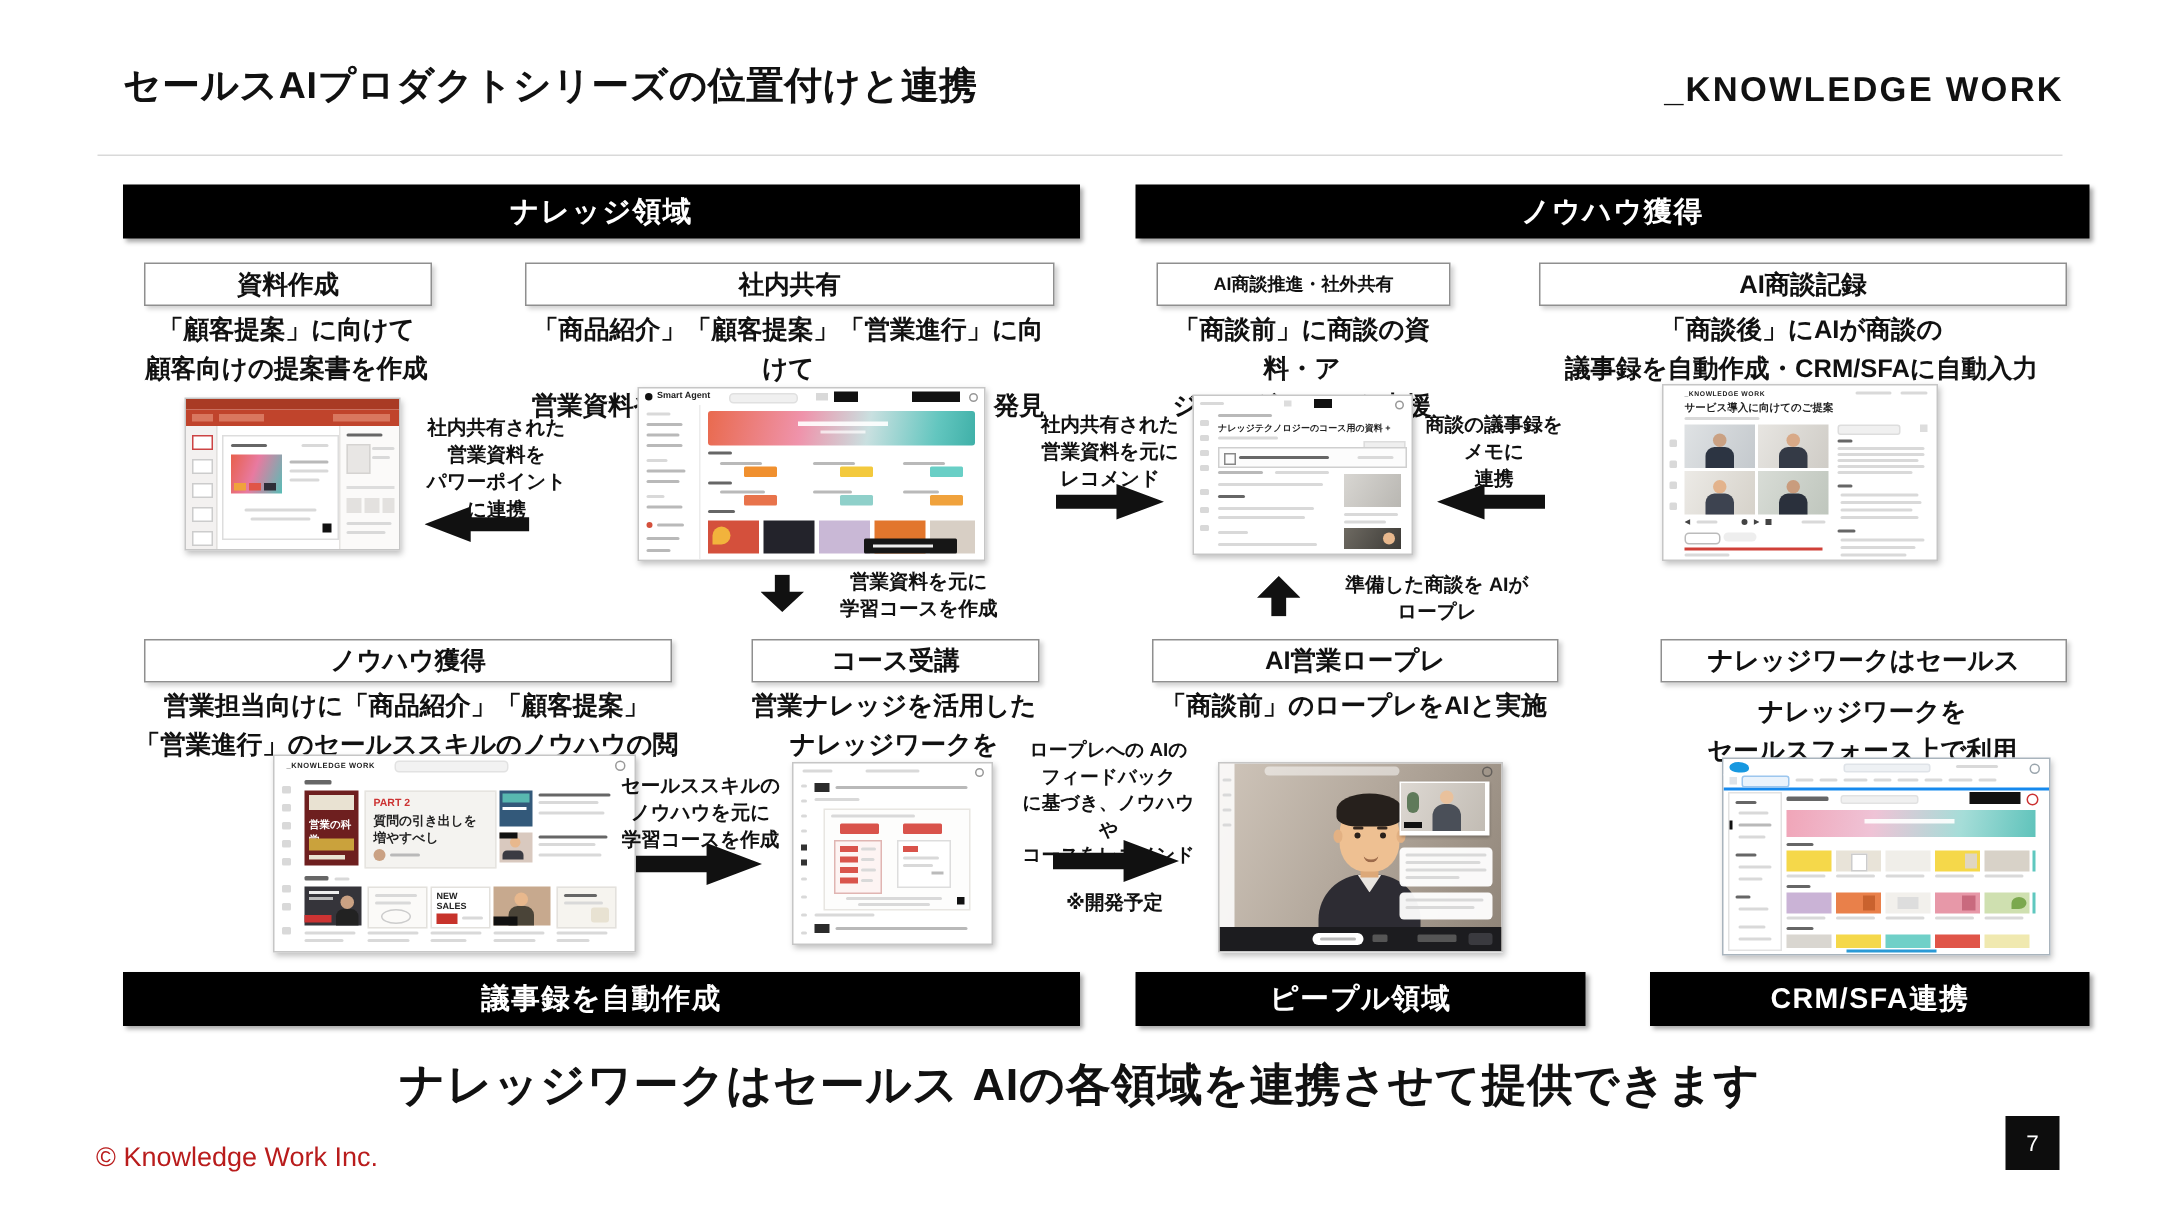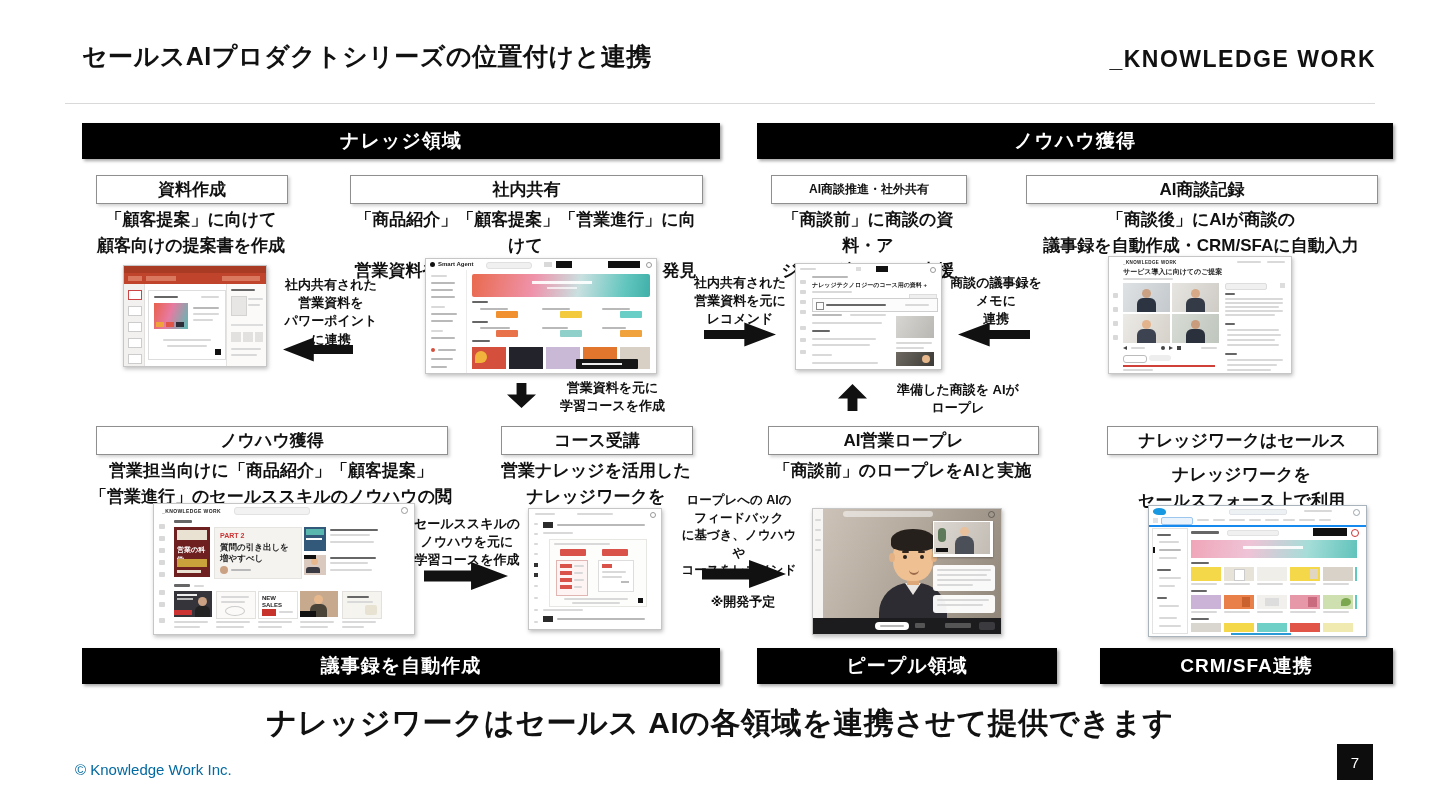--- a/index.html
+++ b/index.html
@@ -31,21 +31,21 @@
   .arrow-label{font-weight:700;font-size:13px;line-height:1.4;text-align:center;}
 
   
   .shot{background:#fff;border:1px solid #c6c6c6;box-shadow:1px 2px 4px rgba(0,0,0,.25);overflow:hidden;}
   .ln{background:#b9b9b9;height:3px;border-radius:1px;}
   .ln-l{background:#d9d9d9;}
   .ln-d{background:#666;}
   .tinytxt{font-weight:700;color:#222;}
 
   
-  .copyright{left:75px;top:761px;font-size:15px;color:#0369a1;}
+  .copyright{left:64px;top:761px;font-size:18px;color:#b91c1c;}
   .page-chip{left:1337px;top:744px;width:36px;height:36px;background:#0d0d0d;color:#fff;display:flex;
              align-items:center;justify-content:center;font-size:15px;}
   .statement{left:0;top:703px;width:1440px;text-align:center;font-size:30px;font-weight:700;letter-spacing:.5px;}
 </style>
 </head>
 <body>
 
 <div class="slide">
 
   <div class="abs slide-title">セールスAIプロダクトシリーズの位置付けと連携</div>
@@ -304,21 +304,21 @@
   <div class="abs product-box" style="left:1107px;top:426px;width:269px;">ナレッジワークはセールス</div>
 
   <div class="abs desc pre" style="left:86px;top:458px;width:370px;">営業担当向けに「商品紹介」「顧客提案」
 「営業進行」のセールススキルのノウハウの閲覧</div>
   <div class="abs desc pre" style="left:501px;top:458px;width:190px;">営業ナレッジを活用した
 ナレッジワークを</div>
   <div class="abs desc pre" style="left:768px;top:458px;width:269px;">「商談前」のロープレをAIと実施</div>
   <div class="abs desc pre" style="left:1107px;top:462px;width:269px;">ナレッジワークを
 セールスフォース上で利用</div>
 
-  <div class="abs shot" style="left:153px;top:503px;width:240px;height:130px;padding-left:20px;">
+  <div class="abs shot" style="left:182px;top:503px;width:240px;height:130px;">
     <div class="abs tinytxt" style="left:8px;top:4px;font-size:5px;letter-spacing:.4px;">_KNOWLEDGE WORK</div>
     <div class="abs" style="left:80px;top:3px;width:74px;height:6px;background:#f2f2f2;border:1px solid #e2e2e2;border-radius:3px;"></div>
     <div class="abs" style="right:6px;top:3px;width:5px;height:5px;border:1px solid #999;border-radius:50%;"></div>
     <div class="abs" style="left:2px;top:14px;width:12px;height:112px;">
       <div class="abs ln ln-l" style="left:3px;top:6px;width:6px;height:5px;"></div>
       <div class="abs ln ln-l" style="left:3px;top:18px;width:6px;height:5px;"></div>
       <div class="abs ln ln-l" style="left:3px;top:30px;width:6px;height:5px;"></div>
       <div class="abs ln ln-l" style="left:3px;top:42px;width:6px;height:5px;"></div>
       <div class="abs ln ln-l" style="left:3px;top:54px;width:6px;height:5px;"></div>
       <div class="abs ln ln-l" style="left:3px;top:72px;width:6px;height:5px;"></div>

